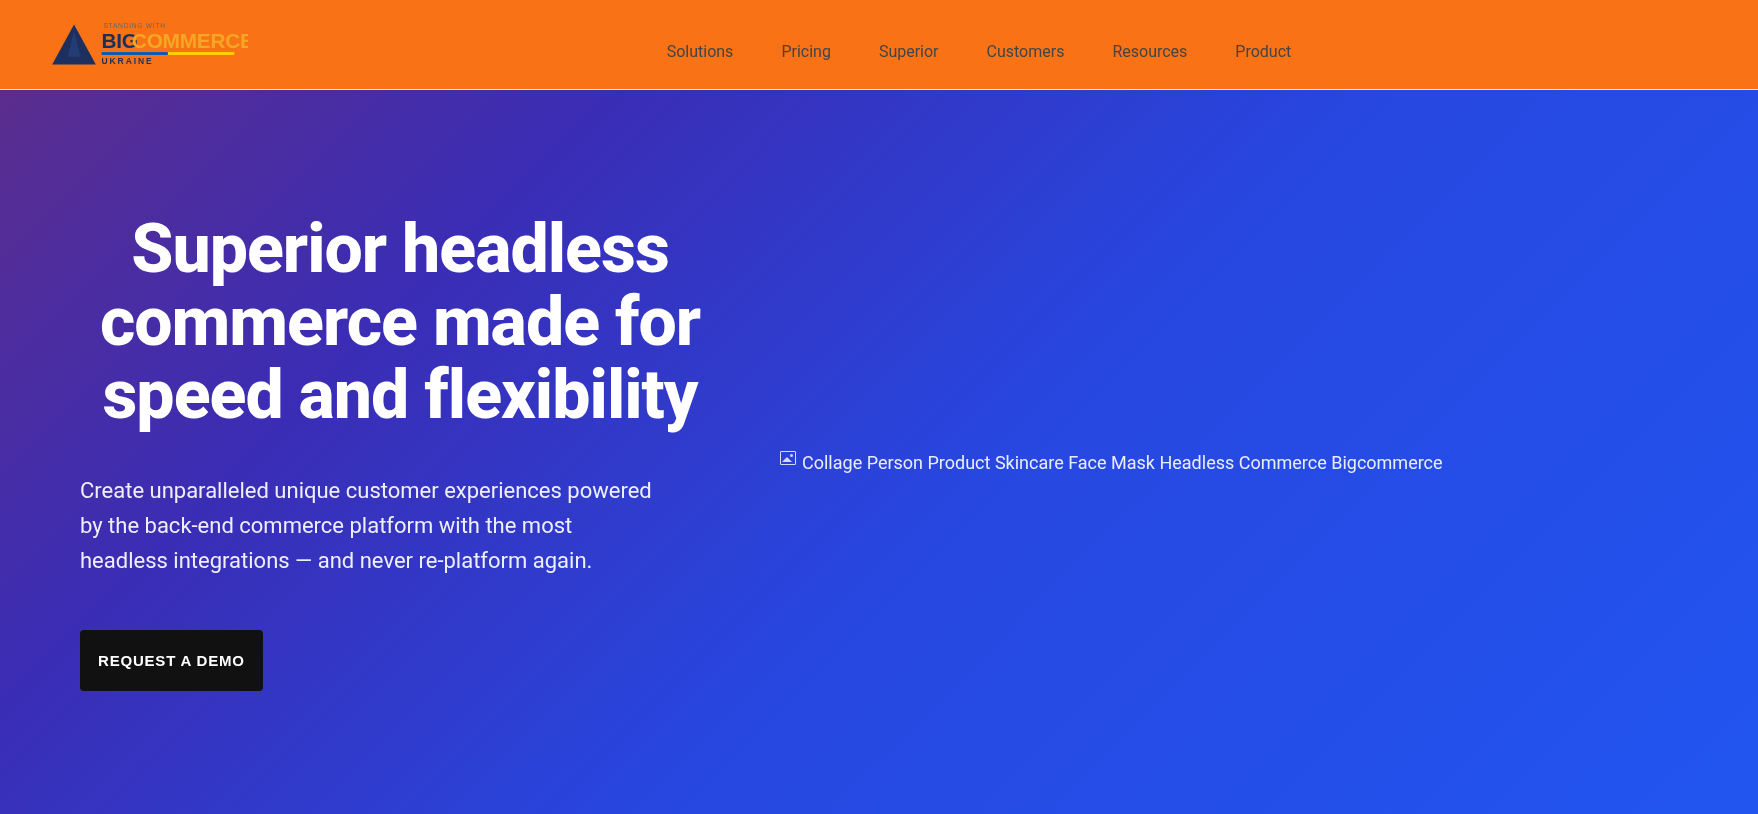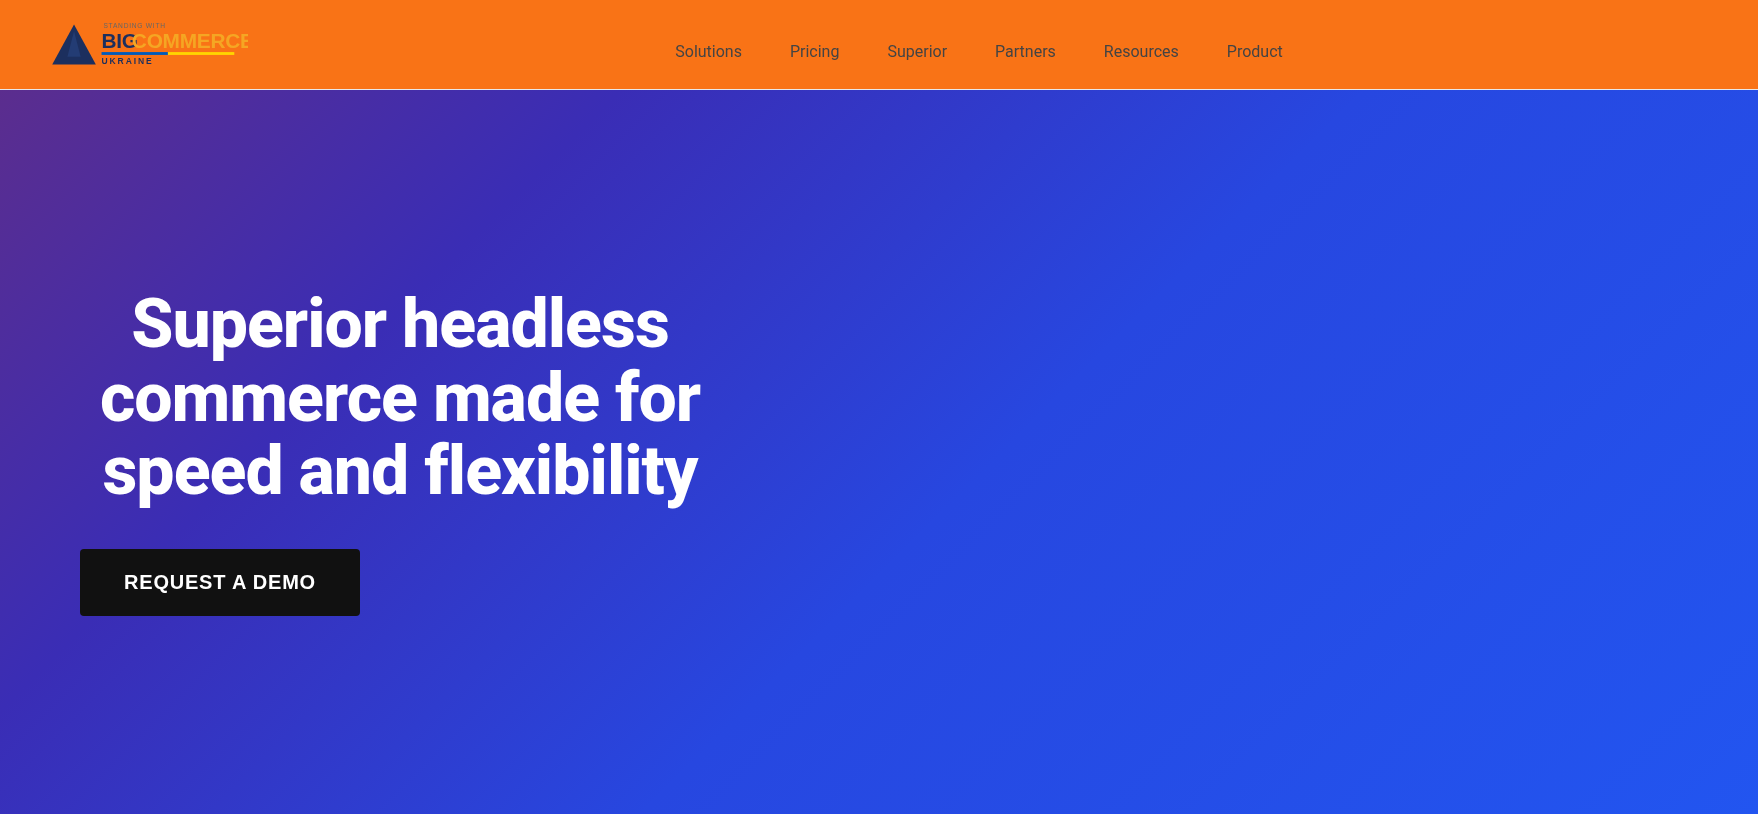--- a/index.html
+++ b/index.html
@@ -93,24 +93,24 @@
       color: rgba(255,255,255,0.92);
       line-height: 1.6;
       margin-bottom: 52px;
       max-width: 580px;
       font-weight: 400;
     }
 
     .hero-cta-btn {
       background: #111111;
       color: #ffffff;
-      font-size: 20px;
+      font-size: 15px;
       font-weight: 700;
       letter-spacing: 0.8px;
-      padding: 22px 44px;
+      padding: 22px 18px;
       border: none;
       border-radius: 4px;
       cursor: pointer;
       text-transform: uppercase;
       display: inline-block;
     }
 
     .hero-right {
       flex: 1;
       display: flex;
@@ -199,29 +199,36 @@
       <rect x="126" y="37" width="70" height="3" fill="#ffd500"></rect>
 
       <text x="56" y="50" font-size="9" fill="#1c2f5e" font-family="Arial, sans-serif" font-weight="700" letter-spacing="2">UKRAINE</text>
     </svg>
   </a>
 
   <nav>
     <div class="nav-item">Solutions</div>
     <div class="nav-item">Pricing</div>
     <div class="nav-item">Superior</div>
-    <div class="nav-item">Partners</div>
+    <div class="nav-item">Customers</div>
     <div class="nav-item">Resources</div>
     <div class="nav-item">Product</div>
   </nav>
 
 
 </header>
 
 <section class="hero">
 
   <div class="hero-left">
     <h1 class="hero-heading">Superior headless commerce made for speed and flexibility</h1>
+    <p class="hero-sub">Create unparalleled unique customer experiences powered by the back-end commerce platform with the most headless integrations — and never re-platform again.</p>
     <button class="hero-cta-btn">REQUEST A DEMO</button>
   </div>
 
+  <div class="hero-right">
+    <div class="hero-image-placeholder">
+      <div class="broken-image-icon"></div>
+      <span class="broken-image-text">Collage Person Product Skincare Face Mask Headless Commerce Bigcommerce</span>
+    </div>
+  </div>
 
 </section>
 
 </body></html>

